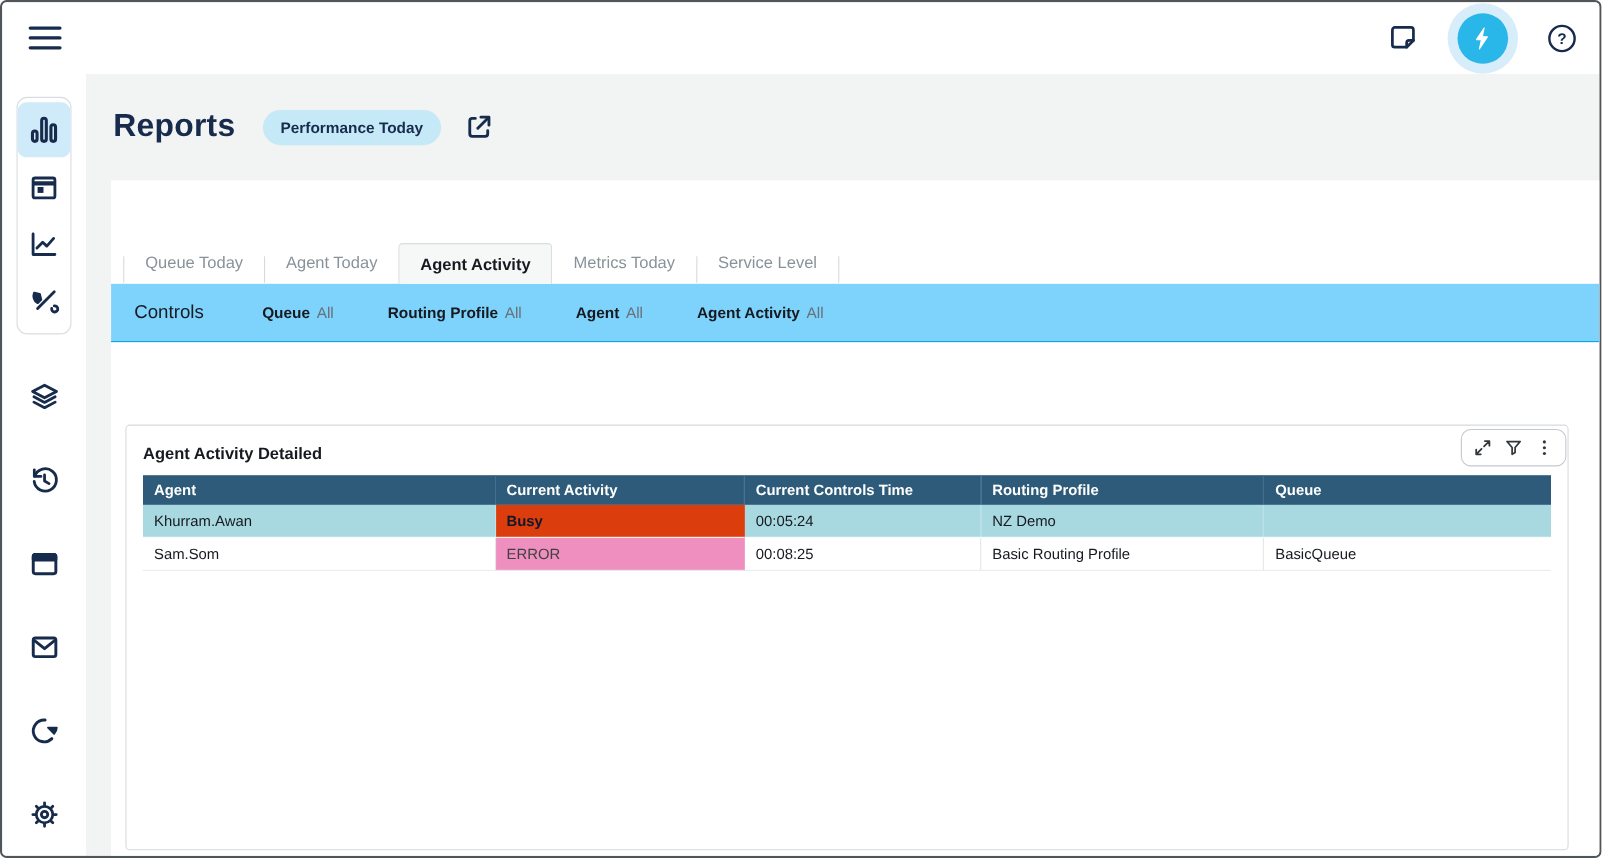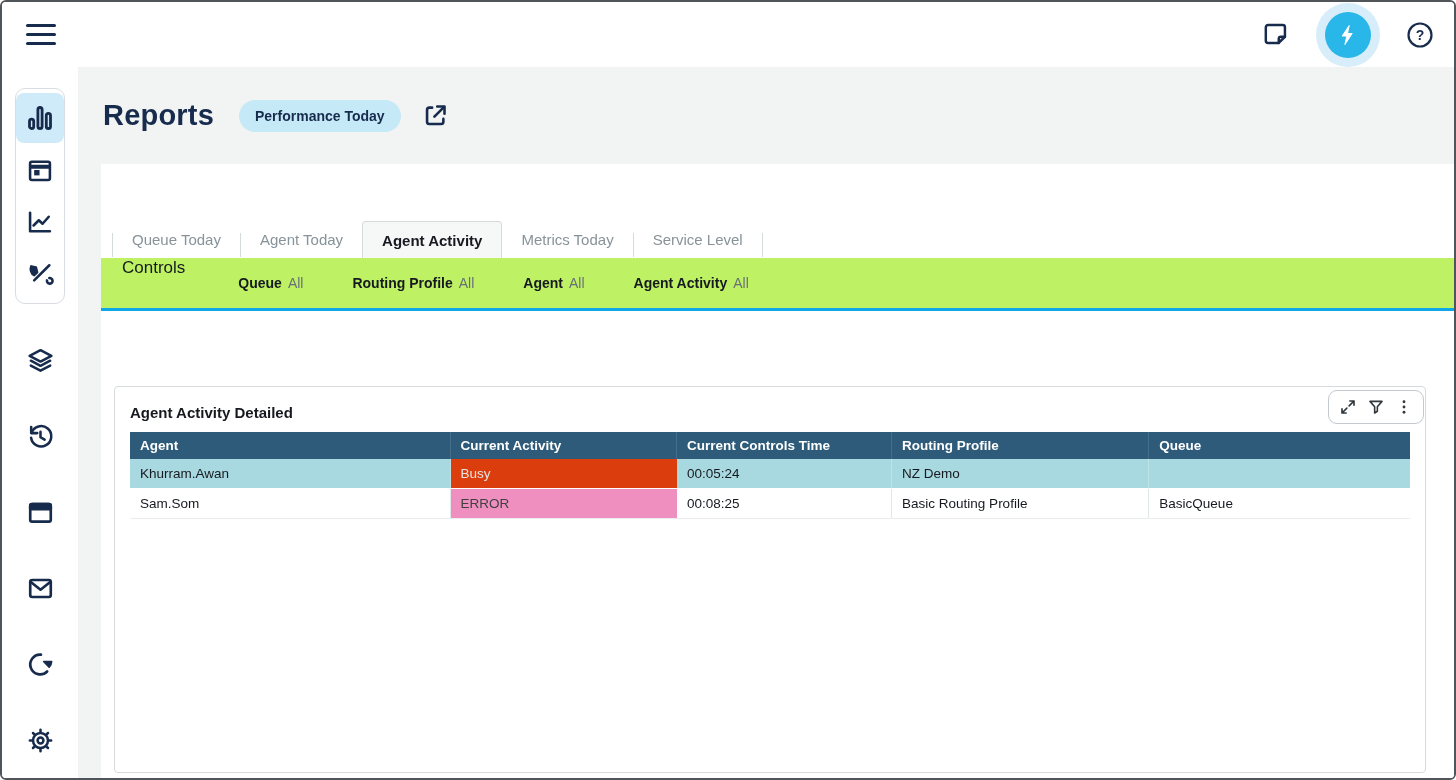--- a/index.html
+++ b/index.html
@@ -37,39 +37,39 @@
   .badge{ background:var(--badge-bg); color:var(--navy); font-size:14px; font-weight:bold; padding:8px 16px; border-radius:16px; border:none; cursor:pointer;text-align:right; }
   .ext-btn{ margin-left:-4px; }
 
   
   .panel{ position:absolute; left:23px; top:97px; right:0; bottom:0; background:#fff; }
   .tabs-row{ padding:57px 0 0 11px; display:flex; align-items:flex-end; height:94px; }
   .tab{ height:37px; padding:0 19px; display:flex; align-items:center; font-size:15px; color:var(--tab-inactive); background:none; border:none; cursor:pointer; white-space:nowrap; }
   .tab.active{ background:#f6f7f7; border:1px solid var(--border-gray); border-bottom:none; border-radius:4px 4px 0 0; color:var(--text-dark); font-weight:bold; }
   .tab-divider{ width:1px; height:24px; background:var(--border-gray); align-self:center; margin-top:10px; }
 
-  .controls-row{ height:53px; background:#bef264; border-bottom:3px solid #0ea5e9; display:flex; padding-left:21px; }
+  .controls-row{ height:53px; background:#7dd3fc; border-bottom:1px solid #0ea5e9; display:flex; align-items:center; padding-left:21px; }
   .controls-title{ font-size:17px; color:var(--text-dark); margin-right:53px; }
   .control-filter{ background:none; border:none; cursor:pointer; font-size:14px; color:var(--text-dark); margin-right:49px; white-space:nowrap; }
   .control-filter b{ font-weight:bold; margin-right:6px; }
   .control-filter .val{ color:var(--muted); }
 
   
   .card{ position:absolute; left:13px; right:28px; top:222px; bottom:5px; background:#fff; border:1px solid #d6dadd; border-radius:4px; }
   .card-title{ font-size:15px; font-weight:bold; color:var(--text-dark); padding:17px 0 11px 15px; }
   .card-toolbar{ position:absolute; top:3px; right:1px; background:#fff; border:1px solid #c3c9ce; border-radius:9px; padding:5px 8px; display:flex; align-items:center; gap:6px; }
   .card-toolbar .icon-btn{ width:22px; height:22px; }
 
   table{ border-collapse:collapse; width:calc(100% - 30px); margin:0 15px; table-layout:fixed; }
   th{ background:var(--table-header-bg); color:#fff; font-size:13.5px; font-weight:bold; text-align:left; padding:6px 10px; border-right:1px solid #446e8a; }
   th:last-child{ border-right:none; }
   td{ font-size:13.5px; color:var(--text-dark); padding:7px 10px; border-right:1px solid #e2e7e8; border-bottom:1px solid #e9edee; background:#fff;margin-top:24px; }
   td:last-child{ border-right:none; }
   tr.highlight td{ background:var(--row-highlight-bg); border-right-color:#bfe2e7; border-bottom-color:#fff; }
-  td.status-busy{ background:var(--status-busy-bg) !important; color:#e5e5e5; font-weight:400; border-right-color:var(--status-busy-bg) !important; }
+  td.status-busy{ background:var(--status-busy-bg) !important; color:#0f172a; font-weight:700; border-right-color:var(--status-busy-bg) !important; }
   td.status-error{ background:var(--status-error-bg) !important; color:#404040; font-weight:400; border-right-color:var(--status-error-bg) !important; }
   .col-agent{ width:25.0%; } .col-activity{ width:17.7%; } .col-time{ width:16.8%; } .col-profile{ width:20.1%; } .col-queue{ width:20.4%; }
 
   svg{ display:block; }
 </style>
 </head>
 <body>
 
 <div class="page">
 

